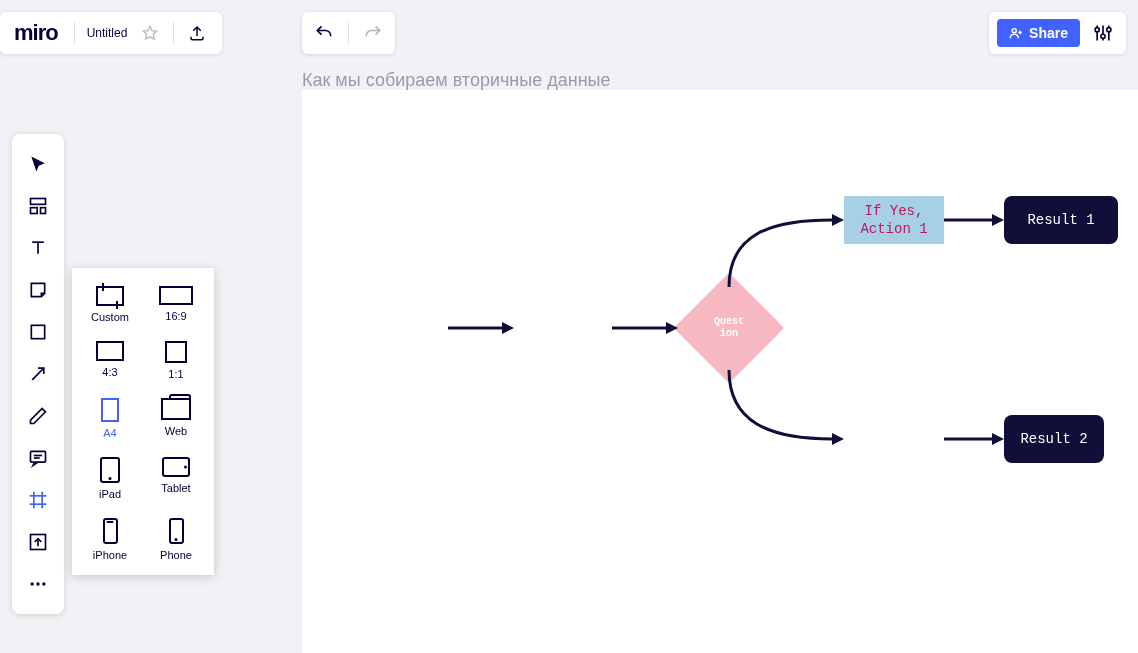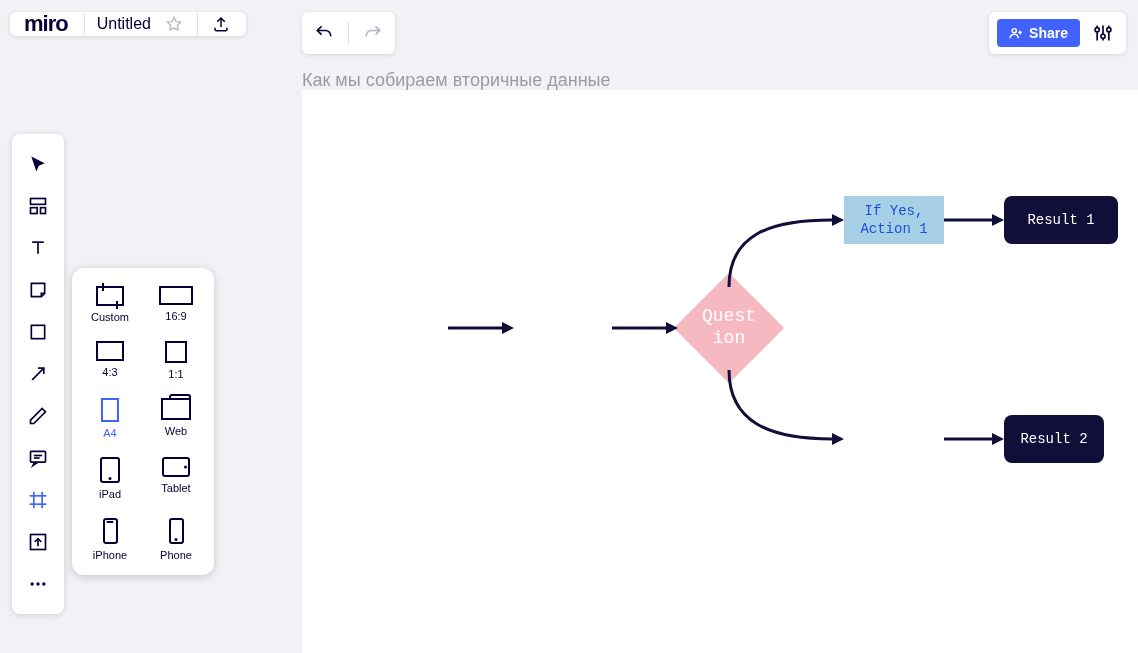--- a/index.html
+++ b/index.html
@@ -1,26 +1,26 @@
 <!DOCTYPE html>
 <html><head>
 <meta charset="utf-8">
 <style>
   * { box-sizing: border-box; margin: 0; padding: 0; }
   html, body { width: 1138px; height: 653px; overflow: hidden; font-family: -apple-system, BlinkMacSystemFont, "Segoe UI", Helvetica, Arial, sans-serif; background: #f2f2f6; }
   
   
   .board-bar {
-    position: absolute; top: 12px; left: 10px;
+    position: absolute; top: 12px; left: 0;
     background: #fff; border-radius: 6px; box-shadow: 0 1px 4px rgba(0,0,0,0.12);
-    display: flex; align-items: center; height: 24px; padding: 0 8px;
+    display: flex; align-items: center; height: 42px; padding: 0 8px;
   }
   .logo { font-weight: 800; font-size: 22px; letter-spacing: -1px; color: #050038; padding: 0 10px 0 6px; display:flex; align-items:center; }
   .vbar { width: 1px; height: 22px; background: #e0e0e6; margin: 0 6px; }
-  .board-title { font-size: 16px; color: #050038; padding: 0 6px; }
+  .board-title { font-size: 12px; color: #050038; padding: 0 6px; }
   .star-icon, .export-icon { width: 34px; height: 34px; display:flex; align-items:center; justify-content:center; color:#b6b6c2; cursor:pointer; }
   .export-icon { color:#050038; }
   
   
   .history-bar {
     position: absolute; top: 12px; left: 302px;
     background: #fff; border-radius: 6px; box-shadow: 0 1px 4px rgba(0,0,0,0.12);
     display: flex; align-items: center; height: 42px; padding: 0 4px;
   }
   .hist-btn { width: 36px; height: 36px; display:flex; align-items:center; justify-content:center; cursor:pointer; }
@@ -46,21 +46,21 @@
   }
   .tool {
     width: 40px; height: 40px; display:flex; align-items:center; justify-content:center;
     cursor:pointer; color:#050038; border-radius:4px;
   }
   .tool.active { color: #4262ff; }
   
   
   .frame-panel {
     position: absolute; top: 268px; left: 72px;
-    background: #fff; border-radius: 12px; box-shadow: 0 2px 10px rgba(0,0,0,0.18);
+    background: #fff; border-radius: 0; box-shadow: 0 2px 10px rgba(0,0,0,0.18);
     padding: 18px 10px 14px; display: grid; grid-template-columns: 56px 56px; gap: 18px 10px;
   }
   .frame-opt { display:flex; flex-direction:column; align-items:center; gap:5px; cursor:pointer; }
   .frame-shape { width: 28px; height: 20px; border: 2px solid #050038; }
   .frame-shape.wide { width: 34px; height: 19px; }
   .frame-shape.sq { width: 22px; height: 22px; }
   .frame-shape.a4 { width: 18px; height: 24px; border-color:#4262ff; }
   .frame-shape.web { width: 30px; height: 22px; position:relative; }
   .frame-shape.web::after { content:""; position:absolute; top:-6px; left:6px; width:18px; height:4px; border:2px solid #050038; border-bottom:none; border-radius:3px 3px 0 0; }
   .frame-shape.ipad { width: 20px; height: 26px; border-radius:3px; position:relative; }
@@ -88,30 +88,30 @@
     width: 836px; height: 563px; background: #fff;
   }
   
   
   .node {
     position:absolute; display:flex; align-items:center; justify-content:center;
     font-family: "Courier New", monospace; font-size: 14px; text-align:center;
     border-radius: 8px; line-height:1.3;
   }
   .node.dark { background:#0f0f3a; color:#fff; }
-  .node.light { background:#a7cfe6; color:#1d4ed8; }
+  .node.light { background:#a7cfe6; color:#be185d; }
   .diamond {
     position:absolute; width:78px; height:78px;
   }
   .diamond-shape {
     width:100%; height:100%; background:#f6b9c2; transform: rotate(45deg); border-radius:2px;
   }
   .diamond-label {
     position:absolute; inset:0; display:flex; align-items:center; justify-content:center;
-    font-family:"Courier New", monospace; font-size:18px; color:#fff; text-align:center; line-height:1.2;
+    font-family:"Courier New", monospace; font-size:10px; color:#fff; text-align:center; line-height:1.2;font-weight:bold;
   }
   
   svg.arrow { position:absolute; overflow:visible; }
   svg.arrow path { stroke:#0f0f3a; stroke-width:3; fill:none; }
   svg.arrow polygon { fill:#0f0f3a; }
 </style>
 </head>
 <body>
 
 <div class="board-bar">

